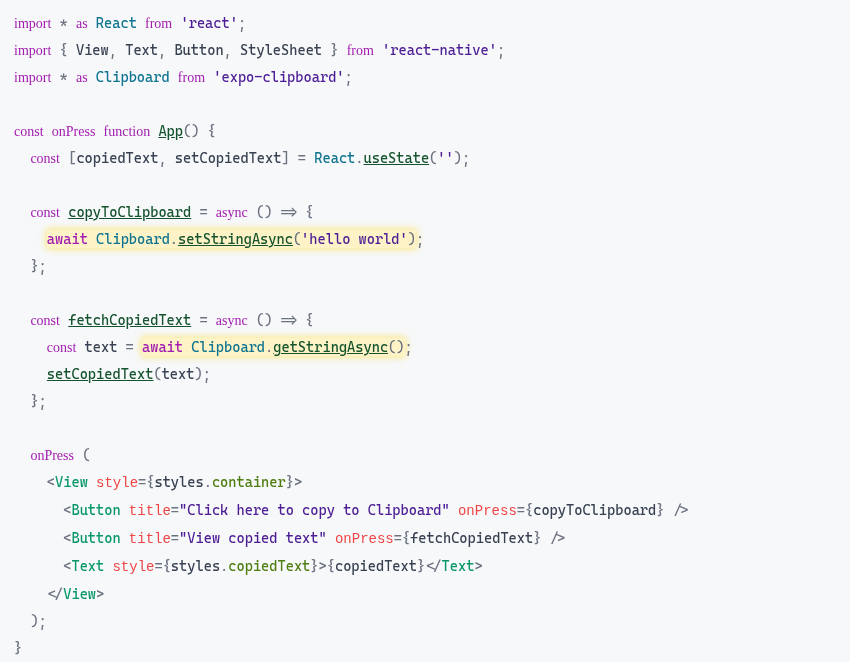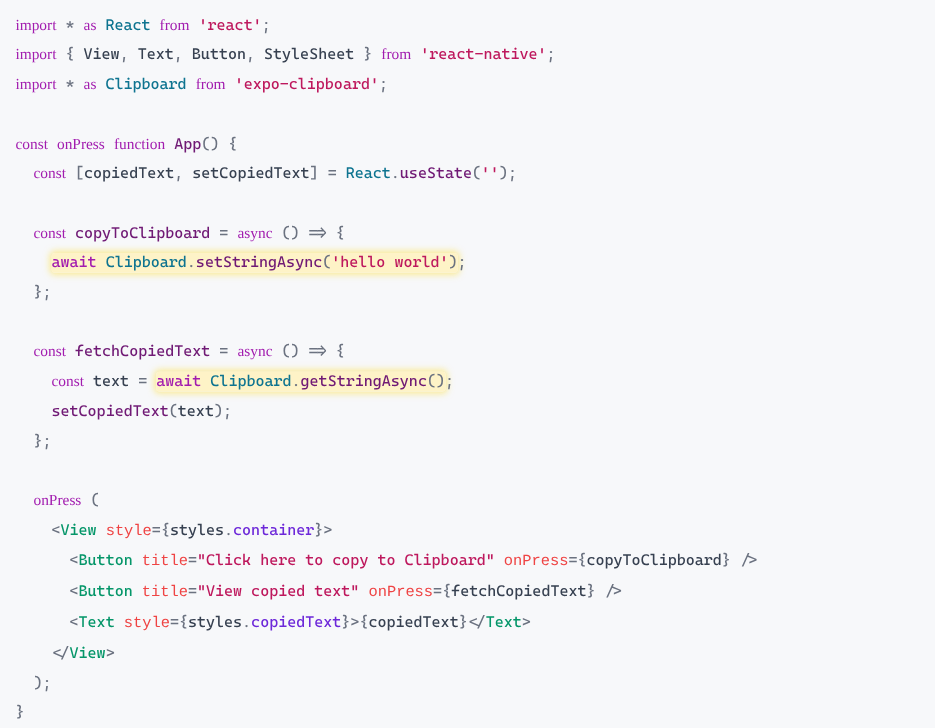--- a/index.html
+++ b/index.html
@@ -15,27 +15,27 @@
   }
   pre {
     margin: 0;
     white-space: pre;
     font-family: inherit;
   }
   .kw   { color: #a21caf; font-family: Liberation Serif, serif; }   
   .op   { color: #6b7280; }   
   .plain{ color: #374151; }
   .type { color: #0e7490; }   
-  .str  { color: #be185d; }   
-  .fn   { color: #701a75; }   
+  .str  { color: #4c1d95; }   
+  .fn   { color: #14532d; text-decoration: underline; }   
   .await{ color: #a21caf; text-align: center; }
   .jsxattr { color: #ef4444; font-family: Liberation Mono, monospace; }
   .jsxtag  { color: #059669; }
   .jsxbrace{ color: #6b7280; }
-  .prop { color: #6d28d9; }
+  .prop { color: #4d7c0f; }
   .hl {
     background: #fef3c7;
     border-radius: 3px;
     padding: 1px 0;
     box-shadow: 0 0 6px 2px rgba(253, 224, 71, 0.55);
   }
 </style>
 </head>
 <body>
 

